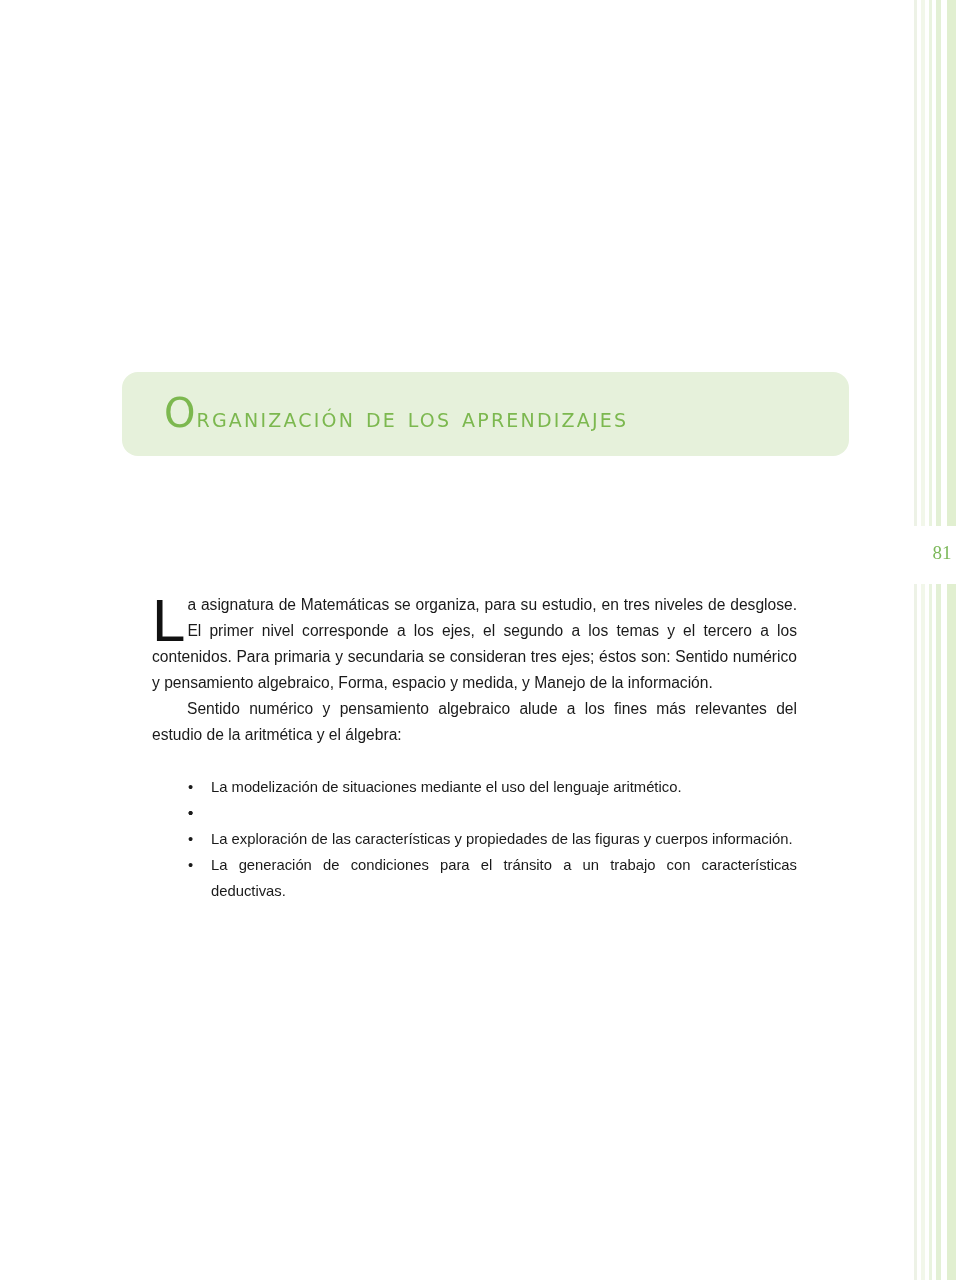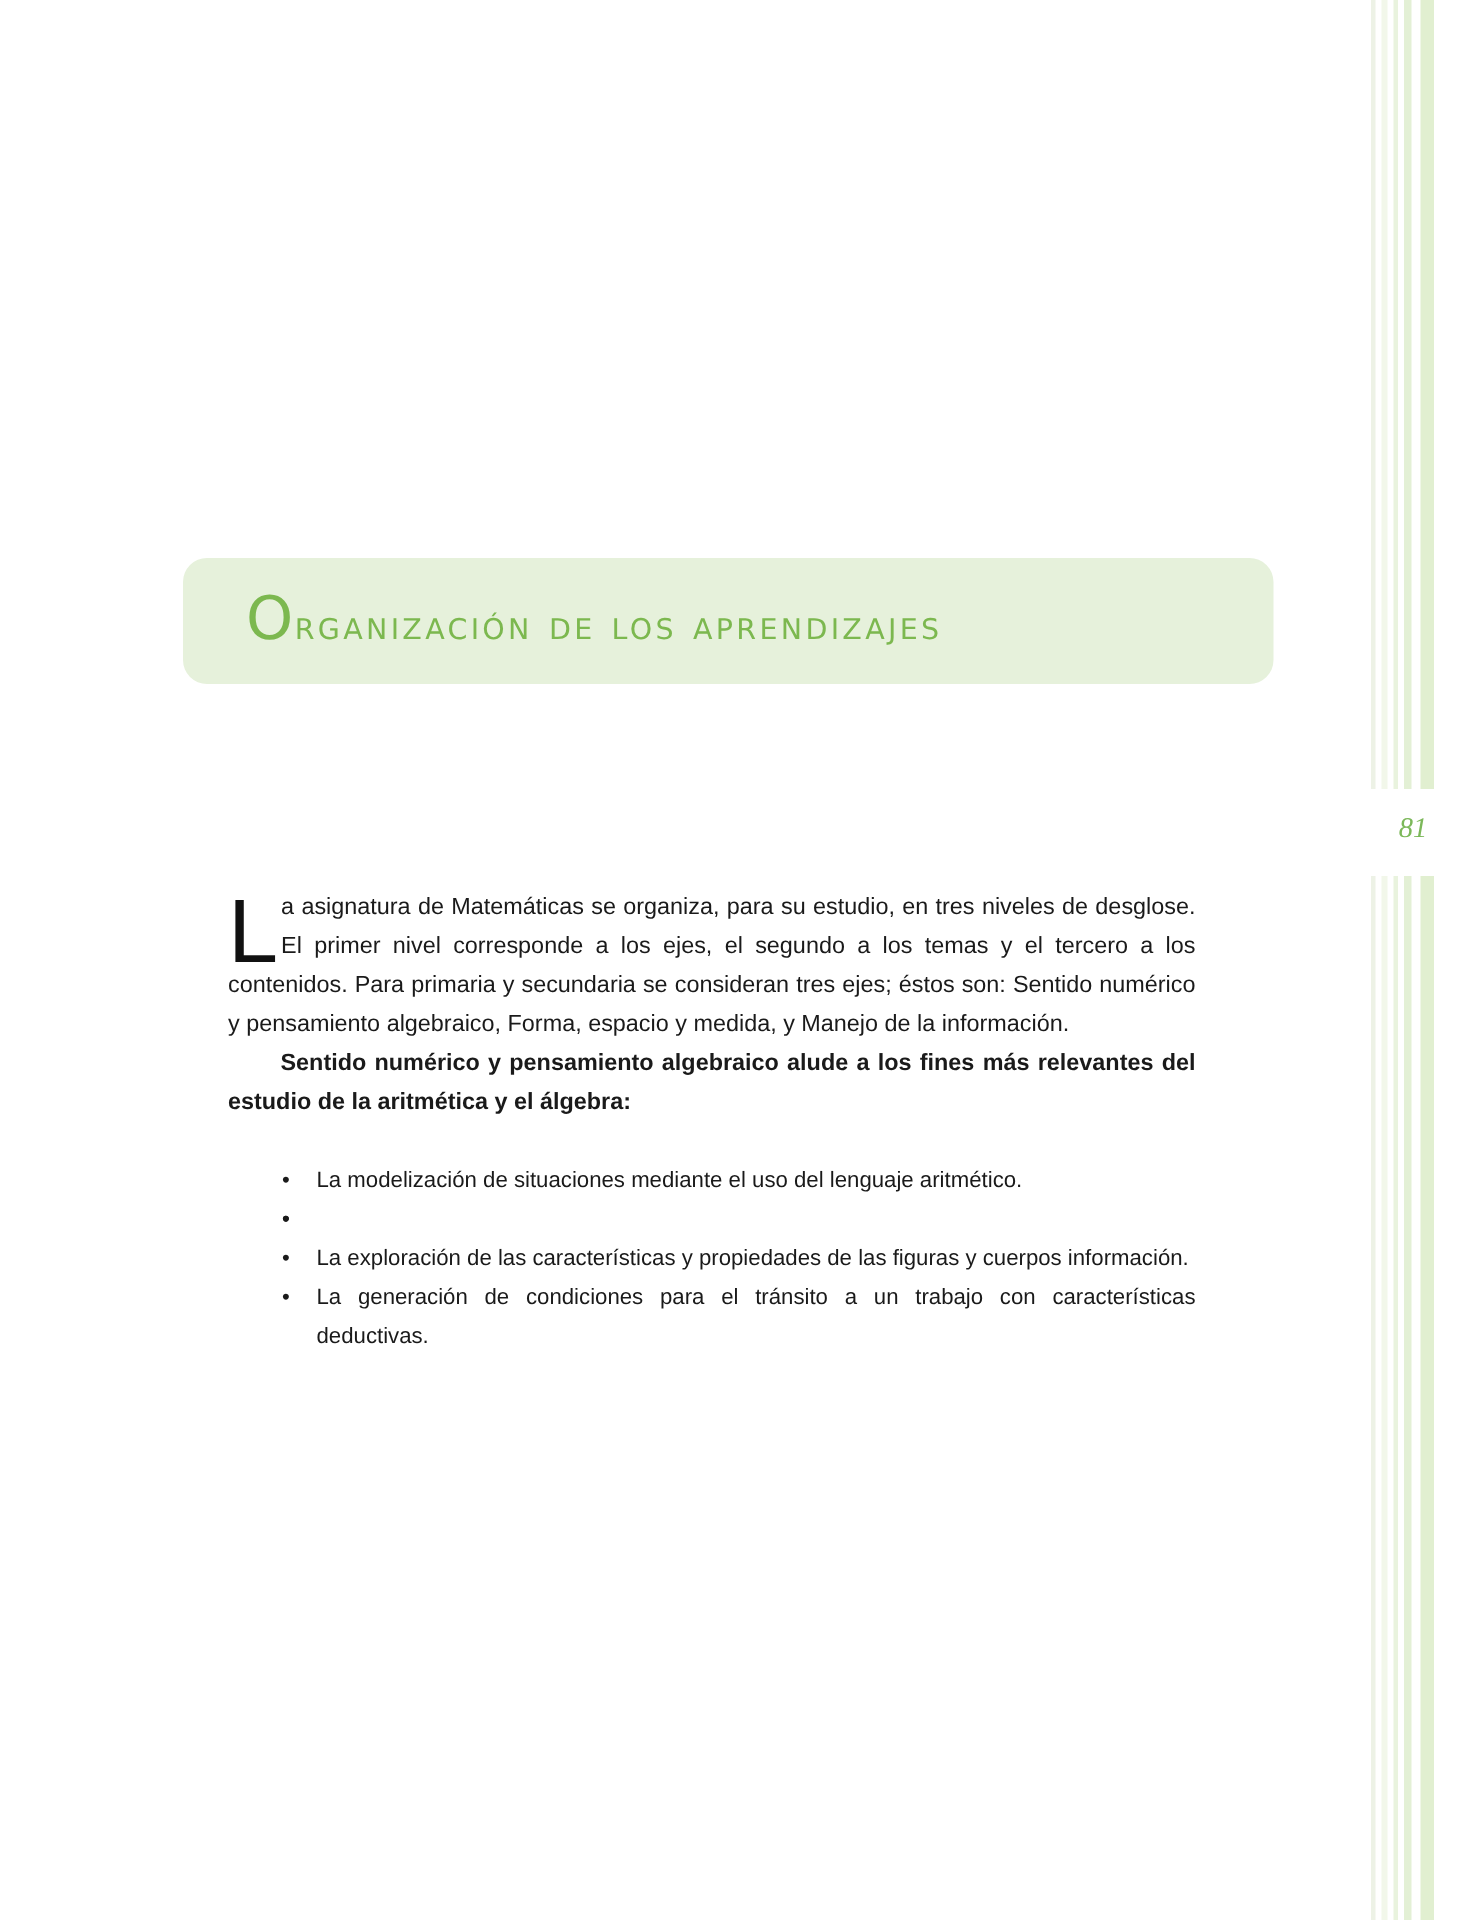--- a/index.html
+++ b/index.html
@@ -30,21 +30,20 @@
     }
     .page-number {
       position: absolute;
       left: 920px;
       top: 542px;
       width: 44px;
       text-align: center;
       font-family: "Liberation Serif", serif;
       font-size: 19px;
       color: #7cb85a;
-      font-style: italic;
     }
     .title-box {
       position: absolute;
       left: 110px;
       top: 372px;
       width: 727px;
       height: 84px;
       background: #e6f1db;
       border-radius: 16px;
       margin-left: 12px;
@@ -73,21 +72,20 @@
       width: 645px;
       font-size: 15.6px;
       line-height: 26px;
       text-align: justify;
     }
     .content p {
       margin: 0;
     }
     .indent {
       text-indent: 35px;
-      font-weight: bold;
     }
     .dropcap {
       float: left;
       font-size: 60px;
       line-height: 46px;
       height: 46px;
       margin: 6px 2px 0 0;
       padding: 0;
       font-family: "Liberation Sans", sans-serif;
       color: #111;

